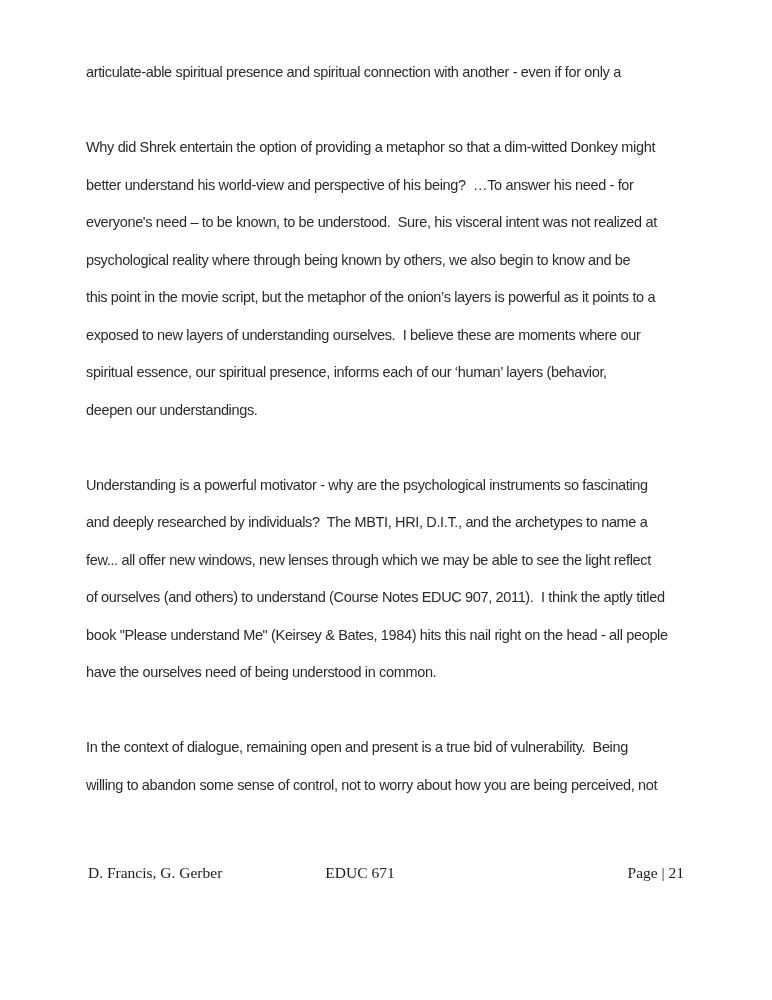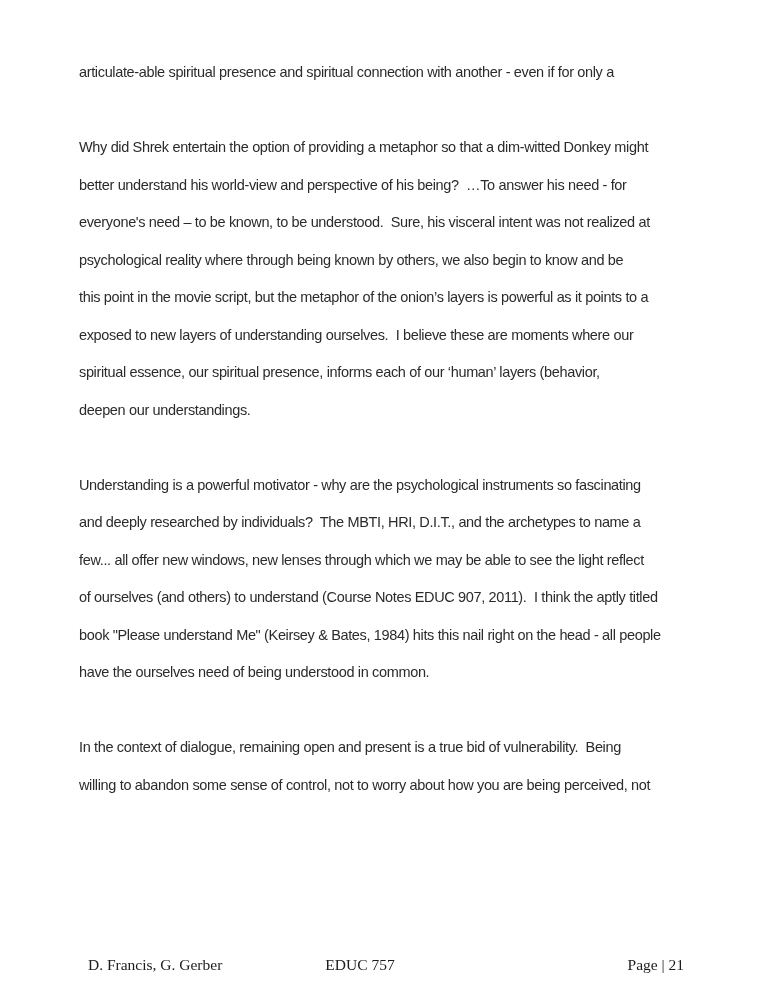--- a/index.html
+++ b/index.html
@@ -10,35 +10,35 @@
   }
   .page {
     position: relative;
     width: 772px;
     height: 1000px;
     background: #ffffff;
     overflow: hidden;
   }
   .body-text {
     position: absolute;
-    left: 79px;
+    left: 86px;
     top: 54px;
     width: 610px;
     color: #2b2b2b;
     font-size: 14.5px;
     letter-spacing: -0.35px;
     line-height: 37.5px;
   }
   .paragraph { margin-bottom: 37.5px; }
   .paragraph:last-child { margin-bottom: 0; }
   .line { white-space: pre; }
   .footer {
     position: absolute;
     left: 88px;
-    top: 956px;
+    top: 864px;
     width: 596px;
     height: 24px;
     font-family: "Liberation Serif", serif;
     font-size: 15.5px;
     color: #1c1c1c;
   }
   .footer-left {
     position: absolute;
     left: 0;
     top: 0;
@@ -91,17 +91,17 @@
 
     <div class="paragraph">
       <div class="line">In the context of dialogue, remaining open and present is a true bid of vulnerability.  Being</div>
       <div class="line">willing to abandon some sense of control, not to worry about how you are being perceived, not</div>
     </div>
 
   </div>
 
   <div class="footer">
     <span class="footer-left">D. Francis, G. Gerber</span>
-    <span class="footer-center">EDUC 757</span>
+    <span class="footer-center">EDUC 671</span>
     <span class="footer-right">Page | 21</span>
   </div>
 
 </div>
 
 </body></html>

